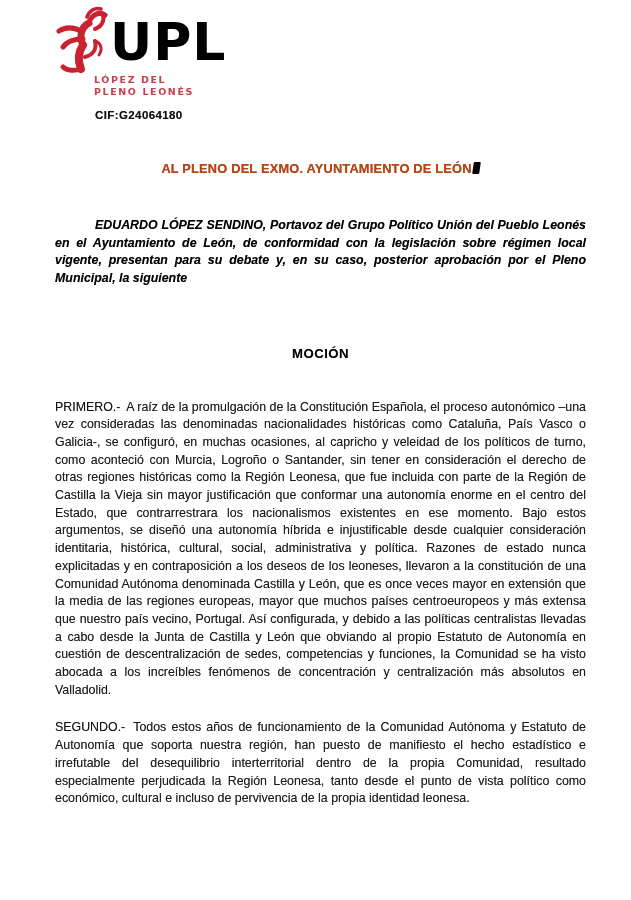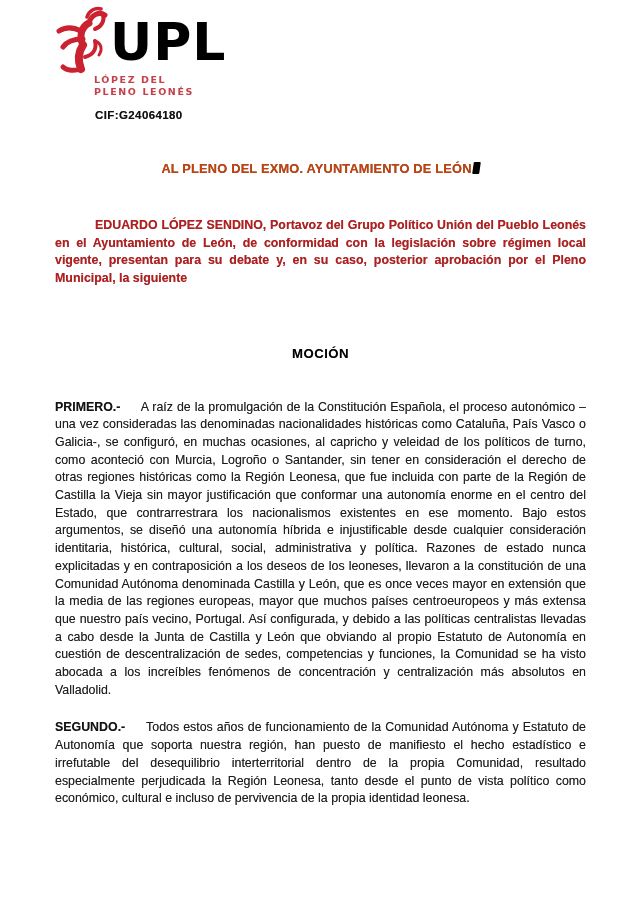--- a/index.html
+++ b/index.html
@@ -50,30 +50,30 @@
     transform:skewX(-8deg);
     border-radius:1px;
   }
   .content {
     position:absolute; left:55px; right:45px; top:217px;
     font-size:12.4px; line-height:17.7px;
     text-align:justify;
     color:#1c1c1c;
     text-shadow:0 0 0.35px rgba(0,0,0,0.45);
   }
-  .intro { font-weight:bold; text-indent:40px; color:#b91c1c; }
+  .intro { font-weight:bold; text-indent:40px; color:#000000;font-style:italic; }
   .motion-heading {
     margin-top:57px;
     text-align:center;
     font-size:13.2px; font-weight:bold; letter-spacing:0.5px;
     color:#000000;
   }
   .par { margin-top:36px; }
   .par.second { margin-top:20px; }
-  .par-label { font-weight:bold; color:#121212; margin-right:17px; }
+  .par-label { font-weight:normal; color:#121212; margin-right:3px; }
 </style>
 </head>
 <body>
 
 <div class="page">
 
   <svg class="lion" width="62" height="70" viewBox="0 0 62 70" aria-hidden="true">
     <g stroke="#CB2231" fill="none" stroke-linecap="round">
 
       <path d="M31 63 C27 53 29 45 33 39" stroke-width="8"></path>

